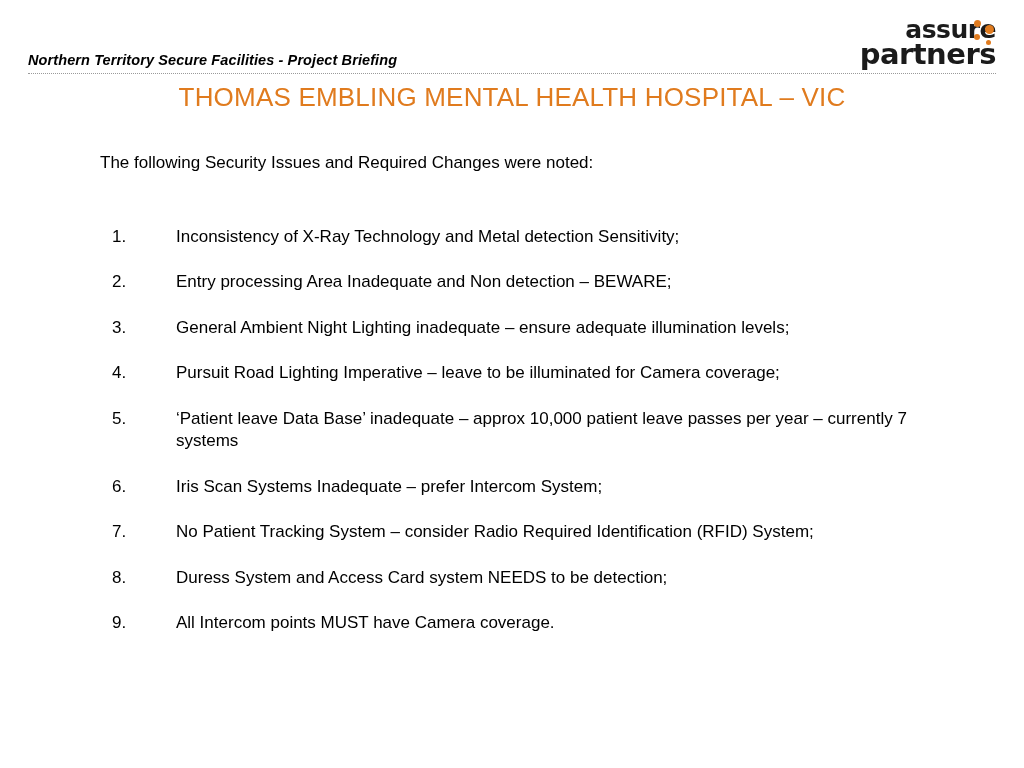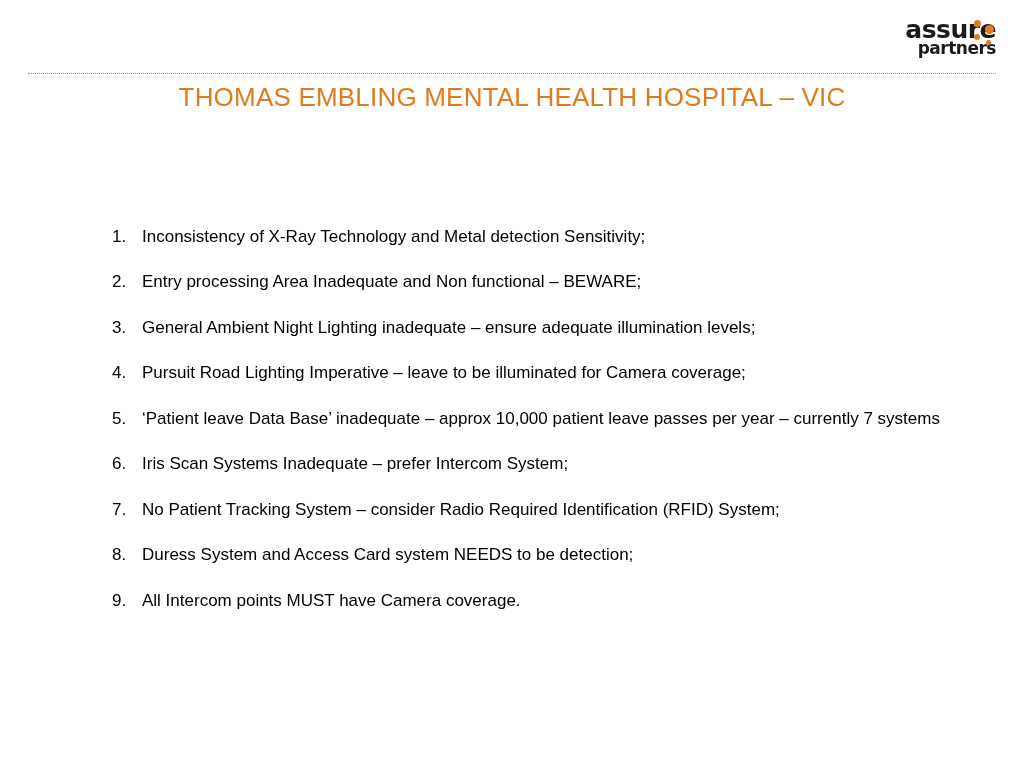--- a/index.html
+++ b/index.html
@@ -57,21 +57,21 @@
     line-height: 0.92;
   }
   .logo-line1, .logo-line2 {
     font-family: "DejaVu Sans", sans-serif;
     font-weight: bold;
     color: #1b1b1b;
     letter-spacing: -0.5px;
     display: block;
   }
   .logo-line1 { font-size: 25px; }
-  .logo-line2 { font-size: 17px; }
+  .logo-line2 { font-size: 29px; }
   .logo-dots {
     position: absolute;
     right: 2px;
     top: 2px;
     width: 26px;
     height: 26px;
   }
   .dot {
     position: absolute;
     border-radius: 50%;
@@ -120,56 +120,59 @@
     line-height: 1.32;
     color: #000;
   }
   .list-num {
     width: 30px;
     flex: 0 0 30px;
     text-align: left;
   }
   .list-text {
     flex: 1 1 auto;
+    margin-left: 34px;
   }
 </style>
 </head>
 <body>
 
 <div class="slide">
 
+  <div class="header-left">Northern Territory Secure Facilities  - Project Briefing</div>
 
   <div class="header-rule"></div>
 
   <div class="logo">
     <div class="logo-text">
       <span class="logo-line1">assure</span>
       <span class="logo-line2">partners</span>
     </div>
     <div class="logo-dots">
       <span class="dot d1"></span>
       <span class="dot d2"></span>
       <span class="dot d3"></span>
       <span class="dot d4"></span>
     </div>
   </div>
 
   <div class="slide-title">THOMAS EMBLING MENTAL HEALTH HOSPITAL – VIC</div>
 
+  <div class="intro">The following Security Issues and Required Changes were noted:</div>
 
   <div class="list">
 
     <div class="list-item">
       <span class="list-num">1.</span>
       <span class="list-text">Inconsistency of X-Ray Technology and Metal detection Sensitivity;</span>
     </div>
 
     <div class="list-item">
       <span class="list-num">2.</span>
-      <span class="list-text">Entry processing Area Inadequate  and Non functional – BEWARE;</span>
+      <span class="list-text">Entry processing Area Inadequate  and Non detection – BEWARE;</span>
     </div>
 
     <div class="list-item">
       <span class="list-num">3.</span>
       <span class="list-text">General Ambient Night Lighting  inadequate – ensure adequate illumination levels;</span>
     </div>
 
     <div class="list-item">
       <span class="list-num">4.</span>
       <span class="list-text">Pursuit Road Lighting Imperative – leave to be illuminated for Camera coverage;</span>

